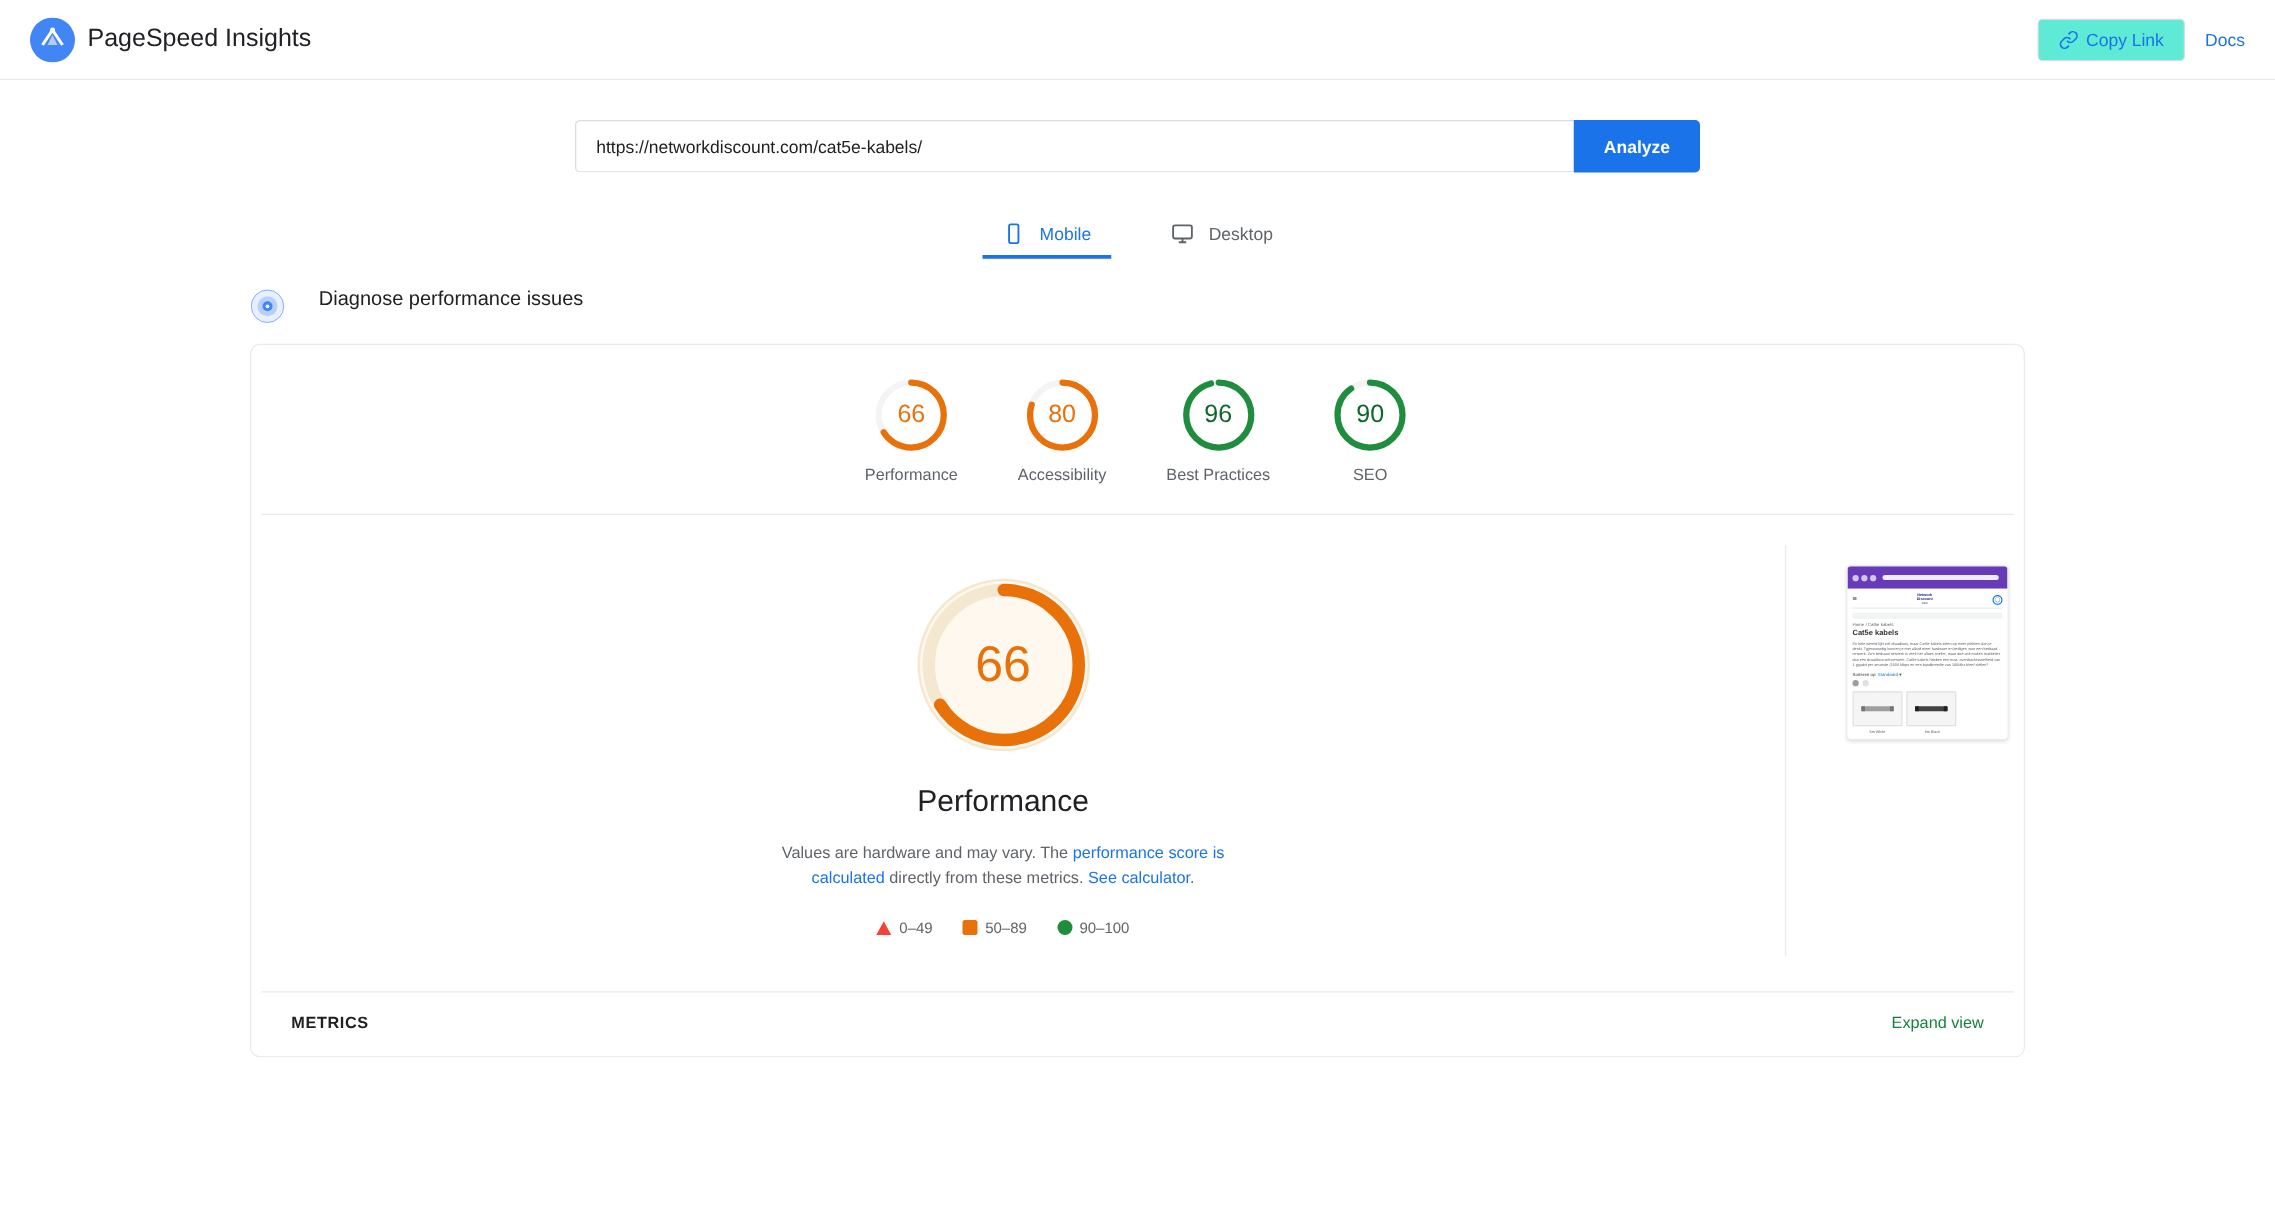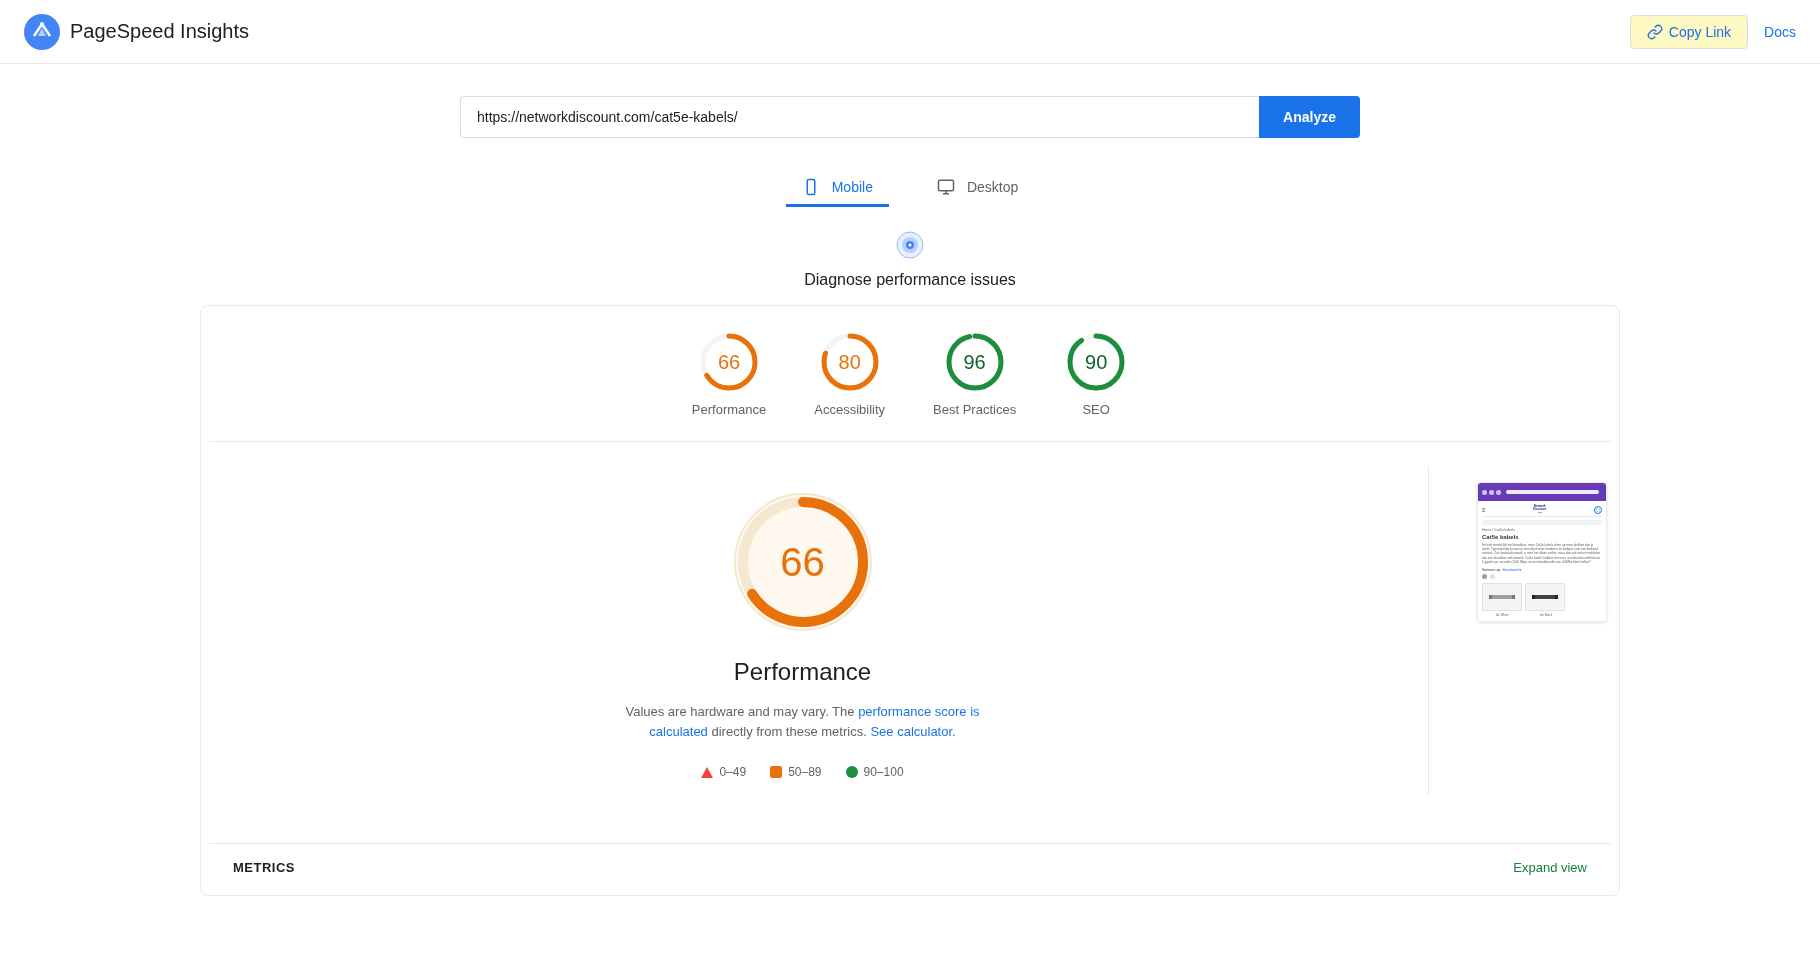--- a/index.html
+++ b/index.html
@@ -31,21 +31,21 @@
     .header-right {
       display: flex;
       align-items: center;
       gap: 16px;
     }
     .copy-link-btn {
       display: flex;
       align-items: center;
       gap: 6px;
       border: 1px solid #dadce0;
-      background: #fef9c3;
+      background: #5eead4;
       color: #1a73e8;
       padding: 8px 16px;
       border-radius: 4px;
       font-size: 14px;
       cursor: pointer;
       font-weight: 500;
     }
     .docs-link {
       color: #1a73e8;
       text-decoration: none;
@@ -107,25 +107,23 @@
     }
     .tab.active {
       color: #1a73e8;
       border-bottom: 3px solid #1a73e8;
       font-weight: 500;
     }
 
     
     .diagnose-section {
       display: flex;
-      align-items: center;
-      gap: 12px;
+      gap: 27px;
       padding: 8px 200px;
       margin-bottom: 8px;
-      flex-direction: column;
     }
     .diagnose-icon {
       width: 28px;
       height: 28px;
     }
     .diagnose-title {
       font-size: 16px;
       color: #202124;
     }
 
@@ -287,21 +285,21 @@
       overflow: hidden;
       box-shadow: 0 1px 3px rgba(0,0,0,0.12);
     }
 
     
     .metrics-bar {
       display: flex;
       justify-content: space-between;
       padding: 16px 24px 12px;
       border-top: 1px solid #e8eaed;
-      margin-top: 24px;
+      margin-top: 4px;
       align-items: center;
     }
     .metrics-label {
       font-size: 13px;
       font-weight: 600;
       color: #202124;
       letter-spacing: 0.5px;
     }
     .expand-view-link {
       font-size: 13px;

